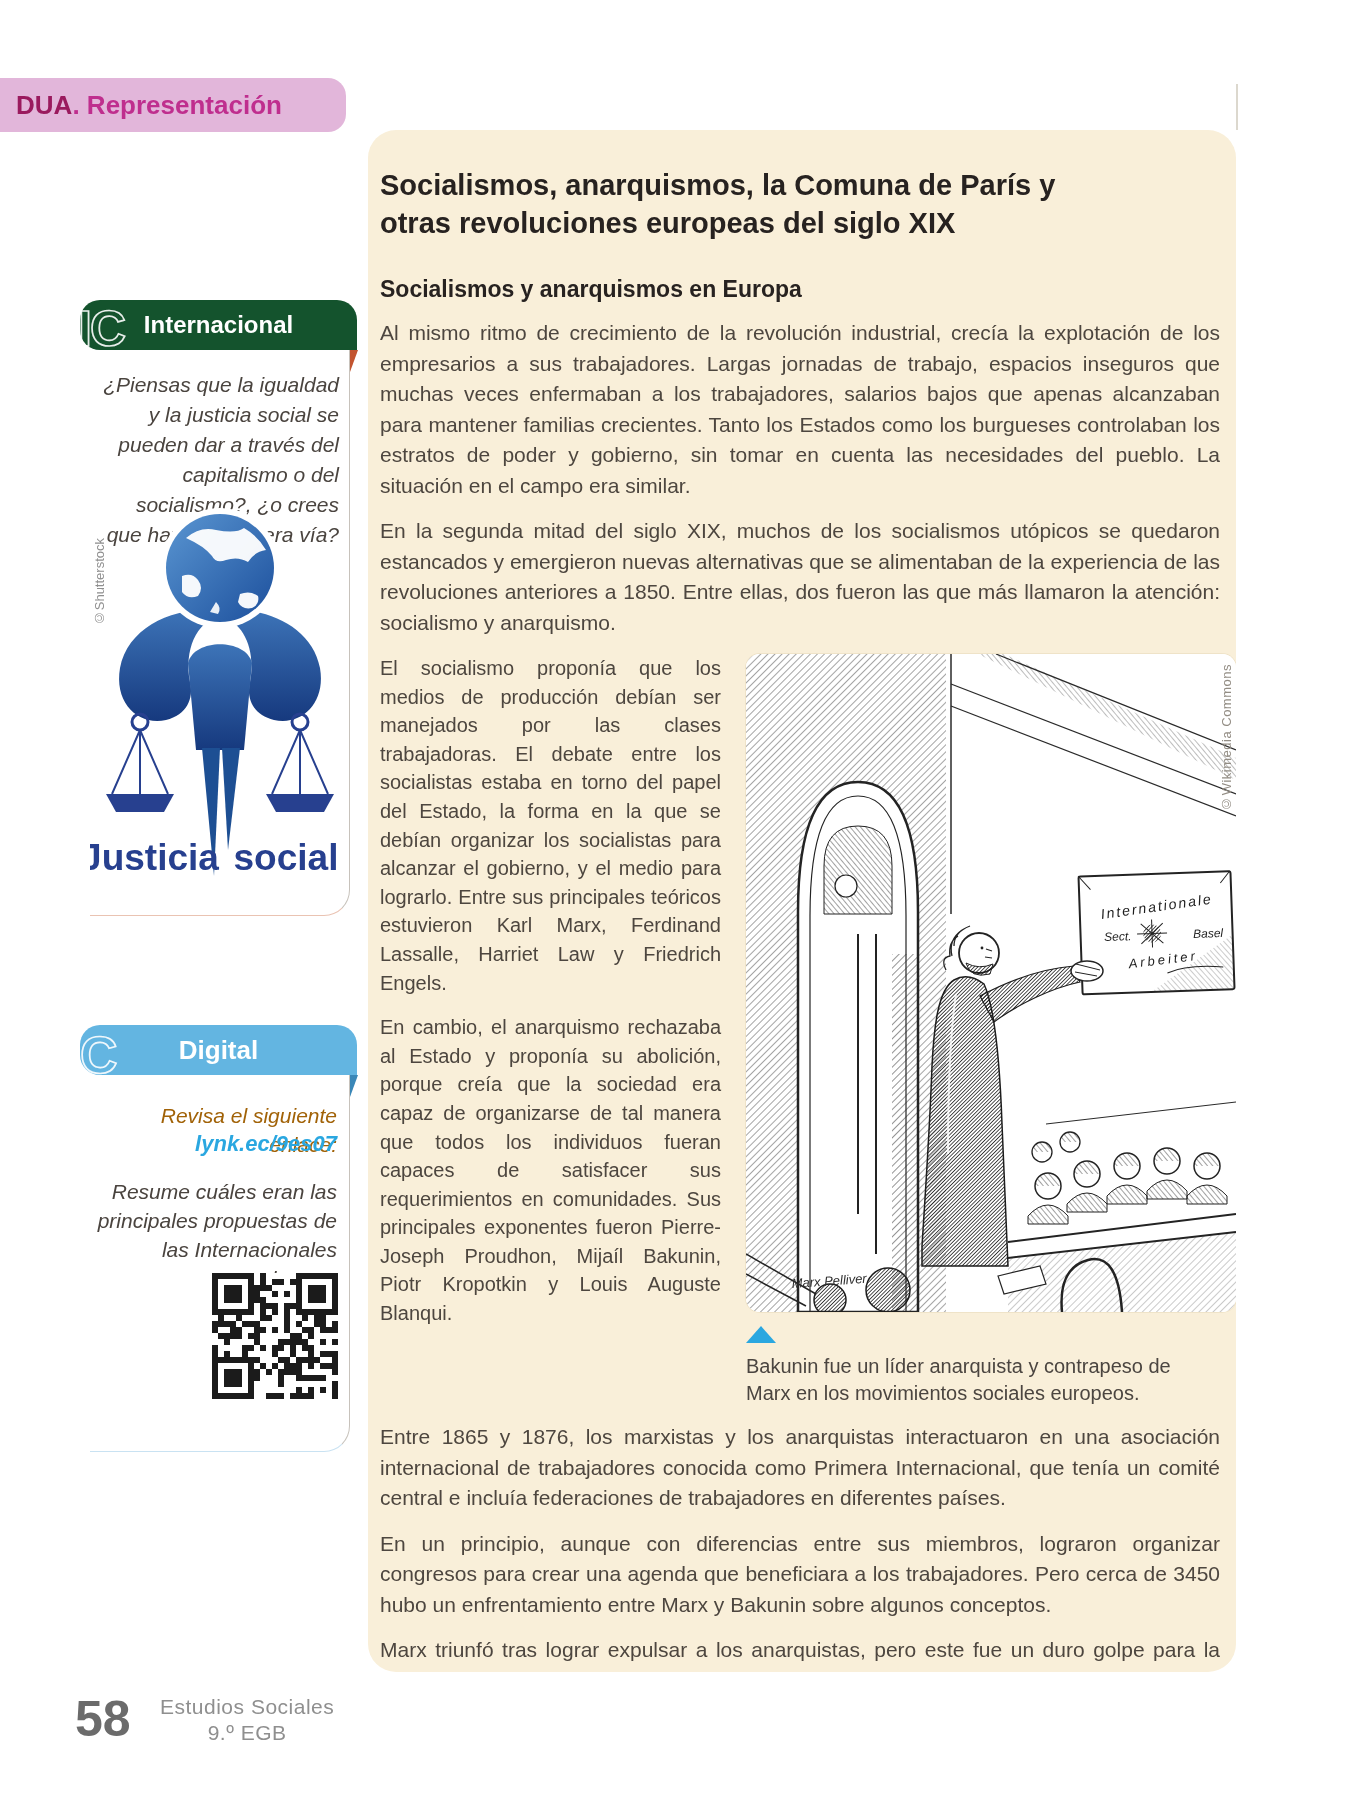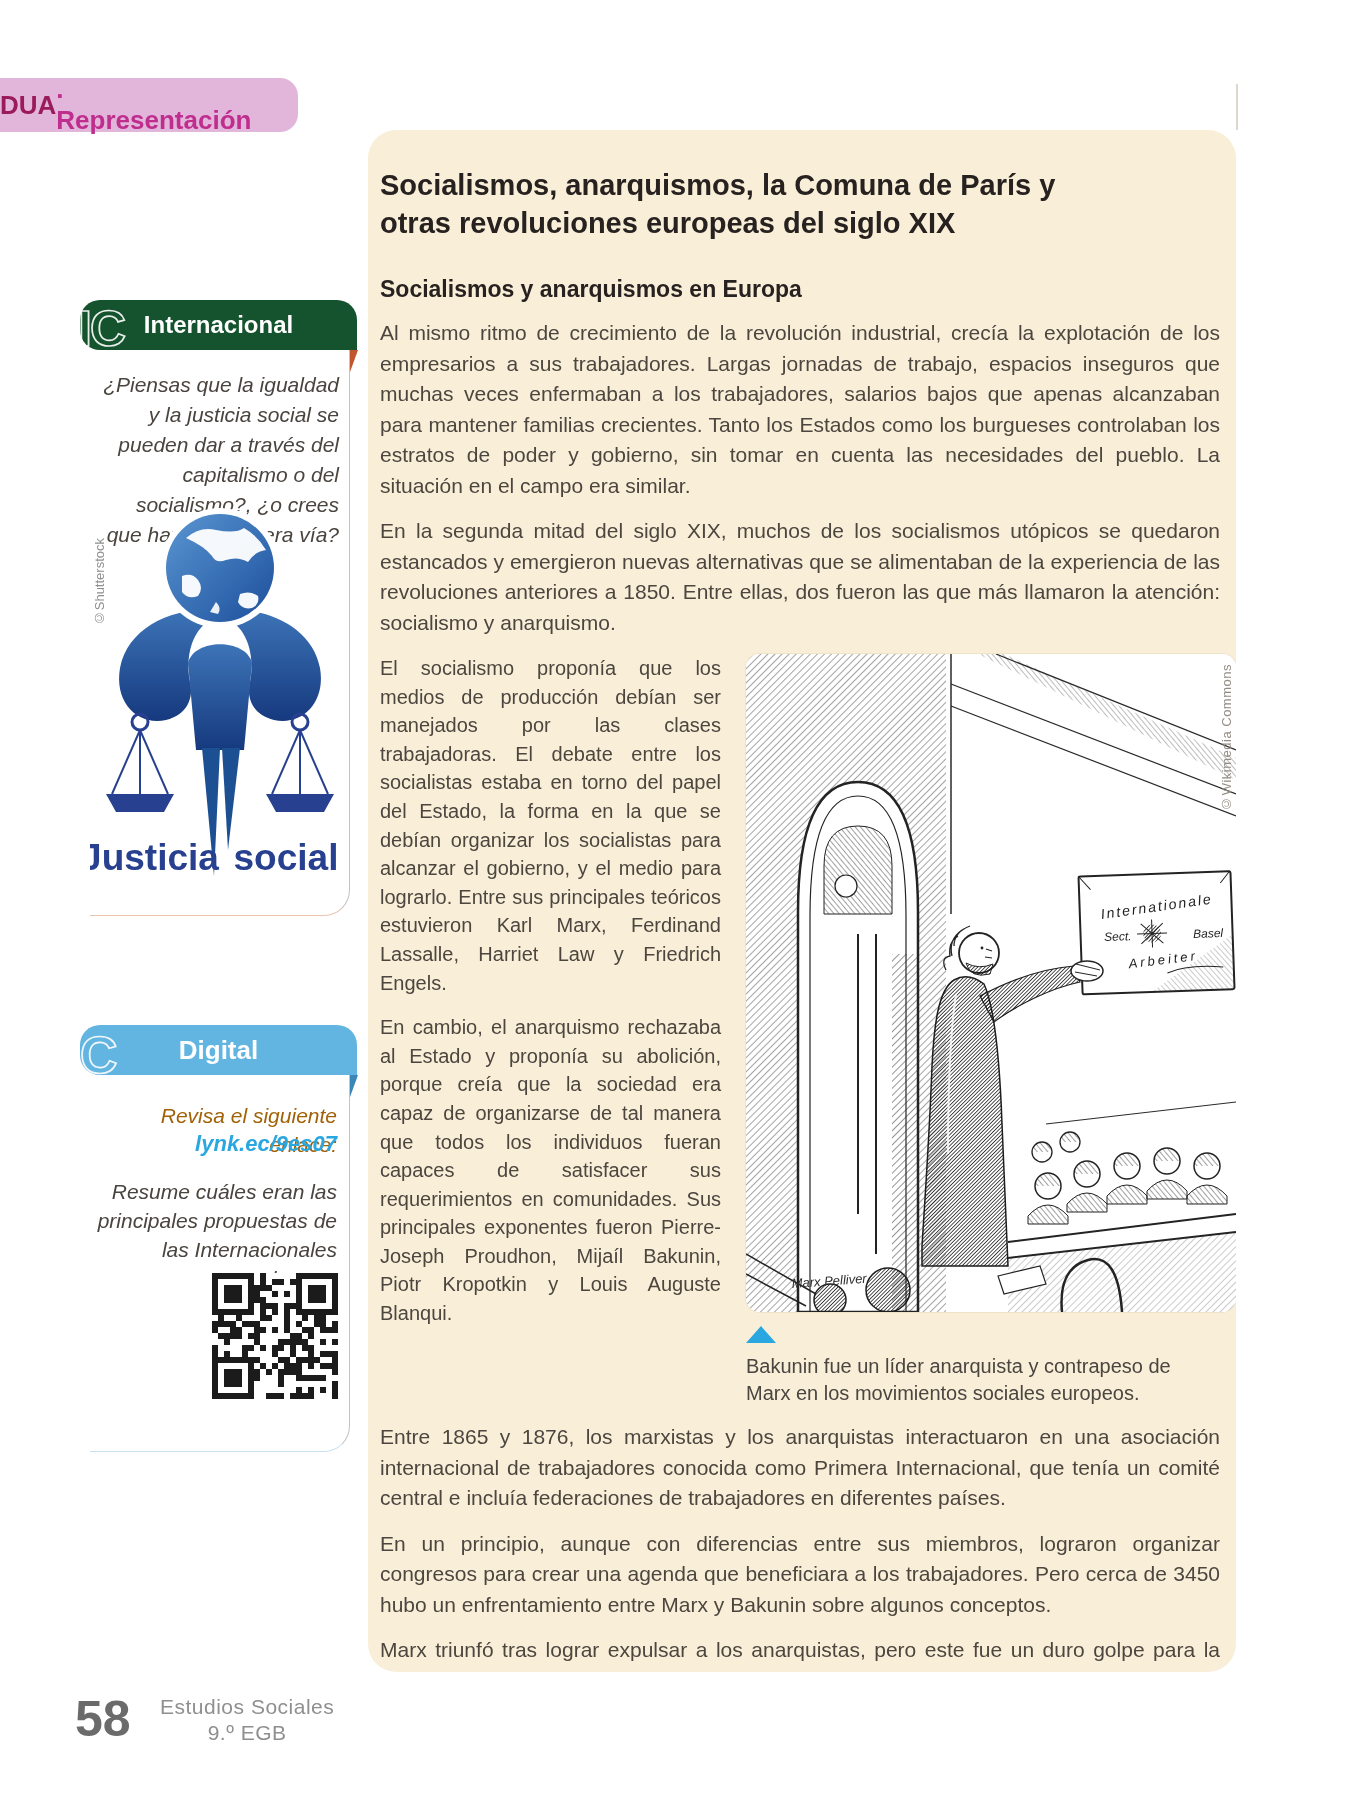--- a/index.html
+++ b/index.html
@@ -1,22 +1,22 @@
 <!DOCTYPE html>
 <html lang="es"><head>
 <meta charset="utf-8">
 <style>
   * { margin:0; padding:0; box-sizing:border-box; }
   html,body { width:1350px; height:1800px; background:#ffffff;
     font-family:"Liberation Sans", sans-serif; color:#4d463f; }
   .abs { position:absolute; }
 
   
-  .dua-bar { left:0; top:78px; width:298px; height:54px; background:#e2b6da;
-    border-radius:0 18px 18px 0; display:flex; align-items:center; justify-content:flex-start;
+  .dua-bar { left:0; top:78px; width:346px; height:54px; background:#e2b6da;
+    border-radius:0 18px 18px 0; display:flex; align-items:center; justify-content:center;
     padding-right:48px; font-size:26px; font-weight:bold; }
   .dua-bold { color:#9a1a5e; }
   .dua-rest { color:#bf2e8e; }
 
   .guide-line { left:1236px; top:84px; width:2px; height:46px; background:#dcd8ce; }
 
   
   .panel { left:368px; top:130px; width:868px; height:1542px; background:#f9efd9;
     border-radius:28px; padding:36px 0 0 12px; overflow:hidden; }
   .article-title { font-size:29px; line-height:38px; font-weight:bold; color:#272220;

